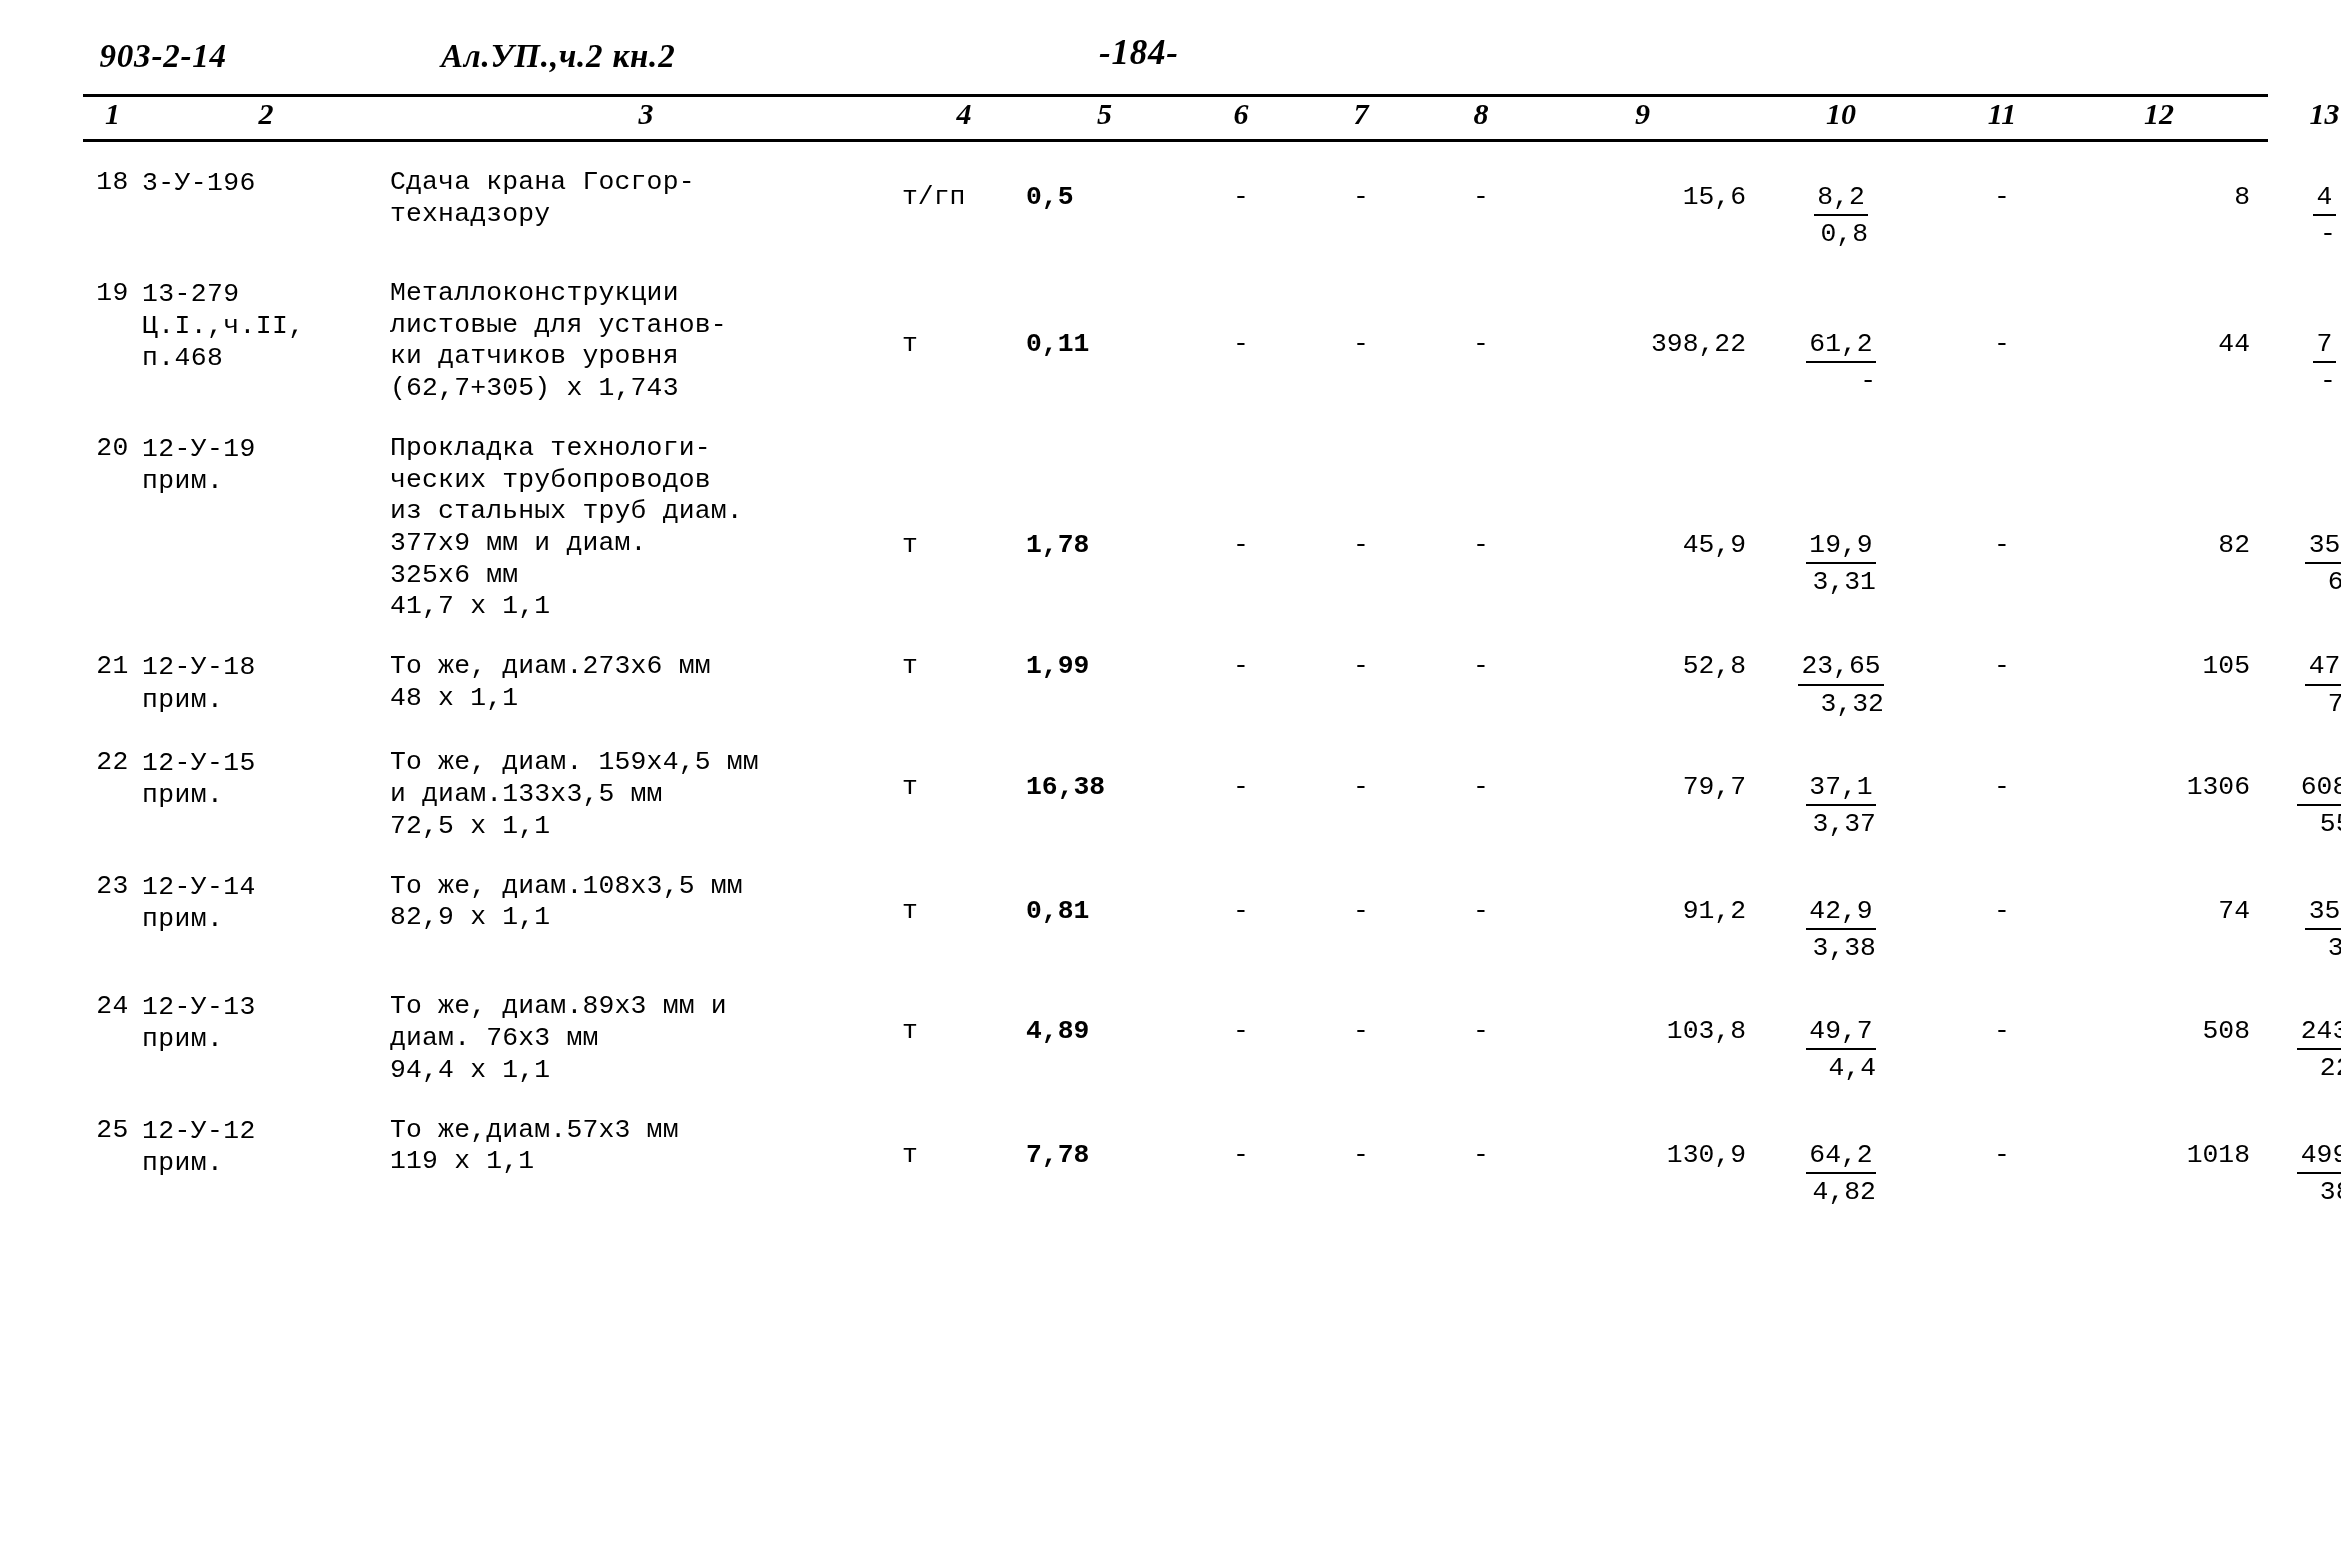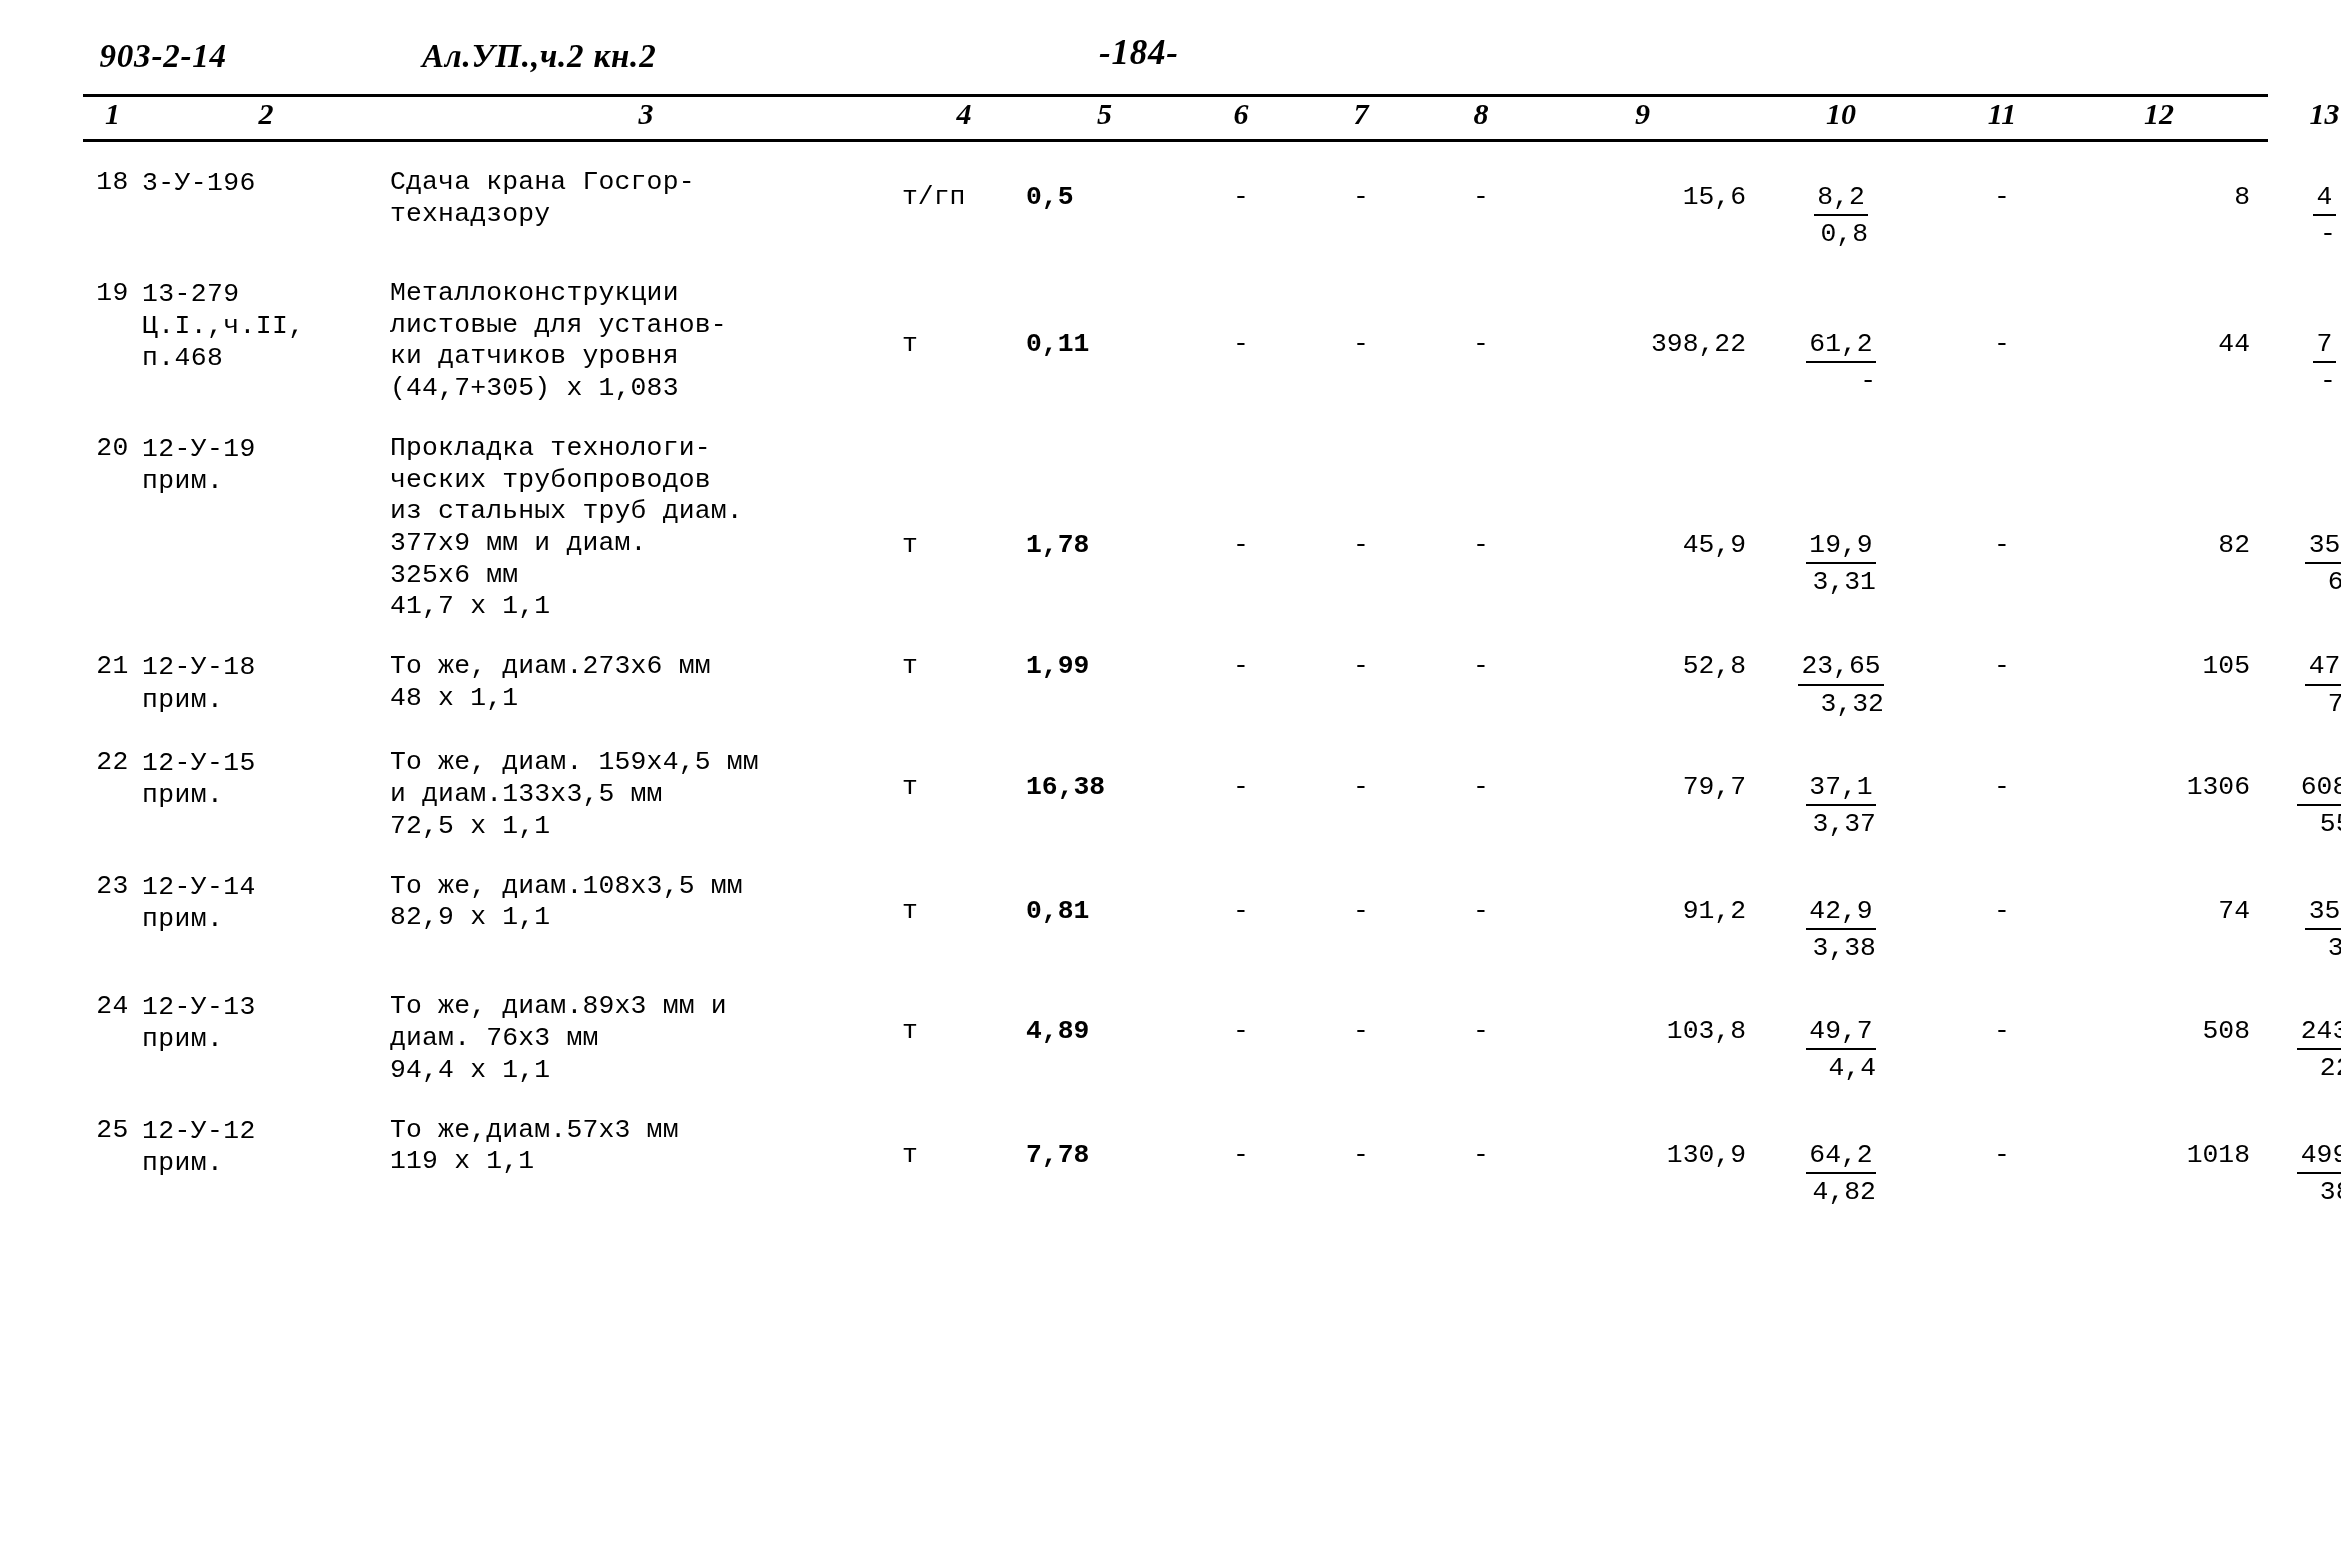--- a/index.html
+++ b/index.html
@@ -33,21 +33,21 @@
     position: absolute;
     left: 16.5px;
     top: 6.6px;
     font-family: "Liberation Serif", serif;
     font-weight: bold;
     font-style: italic;
     font-size: 33px;
   }
   .header .doc-album {
     position: absolute;
-    left: 339px;
+    left: 358px;
     top: 6.6px;
     font-family: "Liberation Serif", serif;
     font-weight: bold;
     font-style: italic;
     font-size: 33px;
   }
   .header .page-number {
     position: absolute;
     left: 1016px;
     top: 1.7px;
@@ -273,21 +273,21 @@
     </tr>
 
     <tr class="datarow">
       <td class="num">19</td>
       <td class="code">13-279
 Ц.I.,ч.II,
 п.468</td>
       <td class="desc">Металлоконструкции
 листовые для установ-
 ки датчиков уровня
-(44,7+305) х 1,083</td>
+(62,7+305) х 1,743</td>
       <td class="unit vshift-2">т</td>
       <td class="qty vshift-2">0,11</td>
       <td class="dash vshift-2">-</td>
       <td class="dash vshift-2">-</td>
       <td class="dash vshift-2">-</td>
       <td class="val vshift-2">398,22</td>
       <td class="frac vshift-2">
         <span class="fraction">
           <span class="top">61,2</span>
           <span class="bot">-</span>

